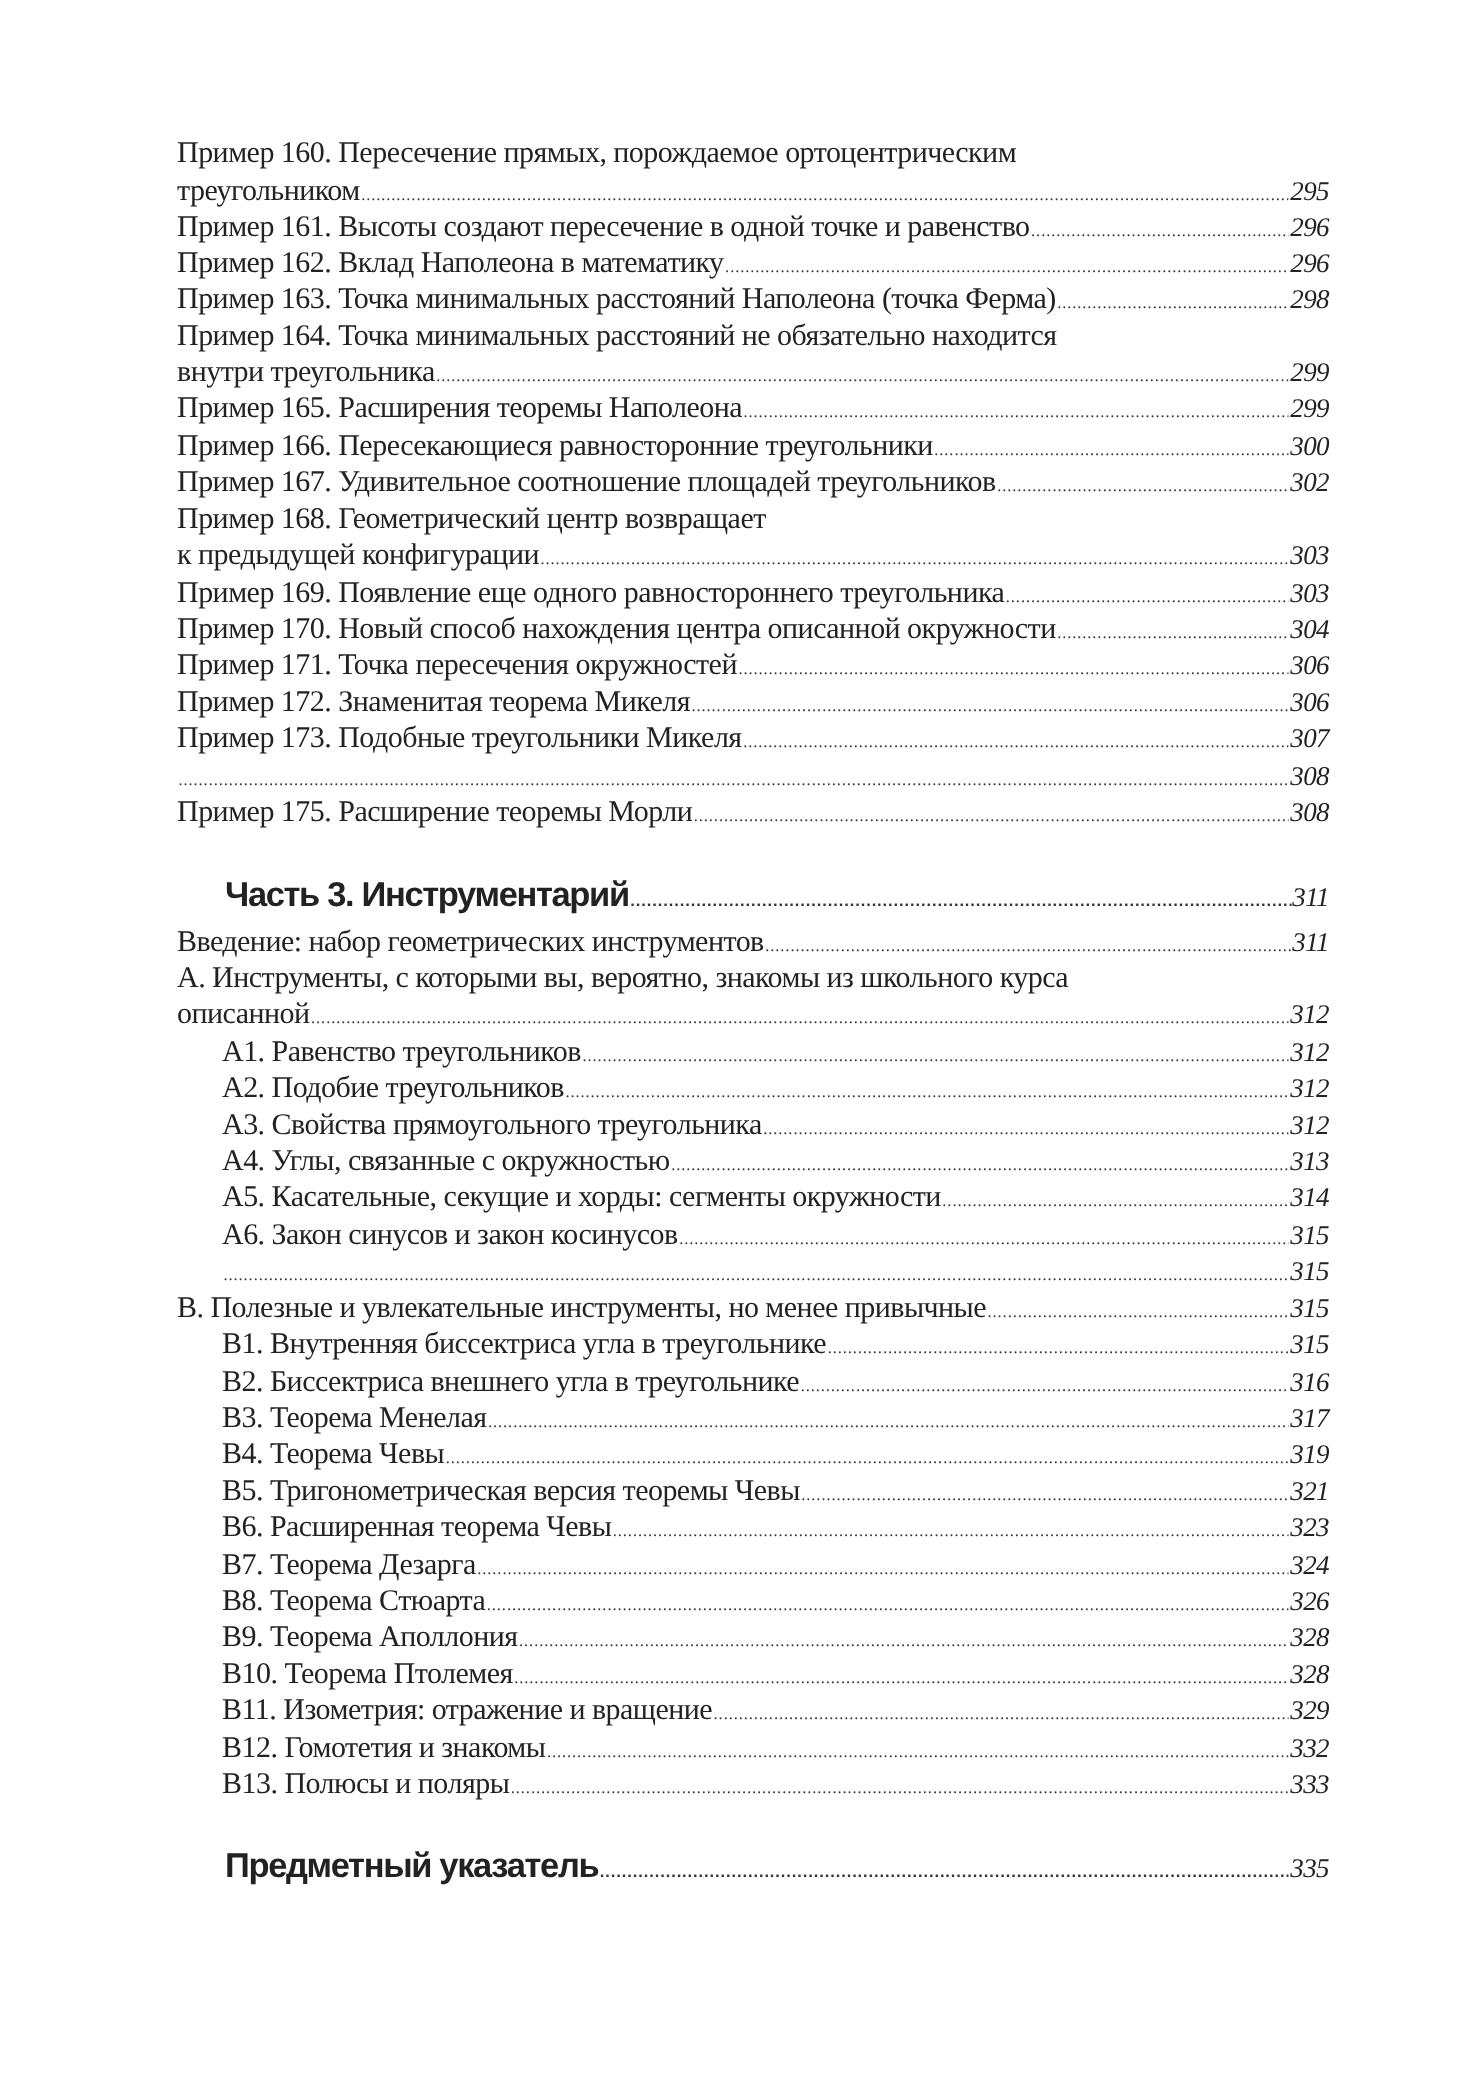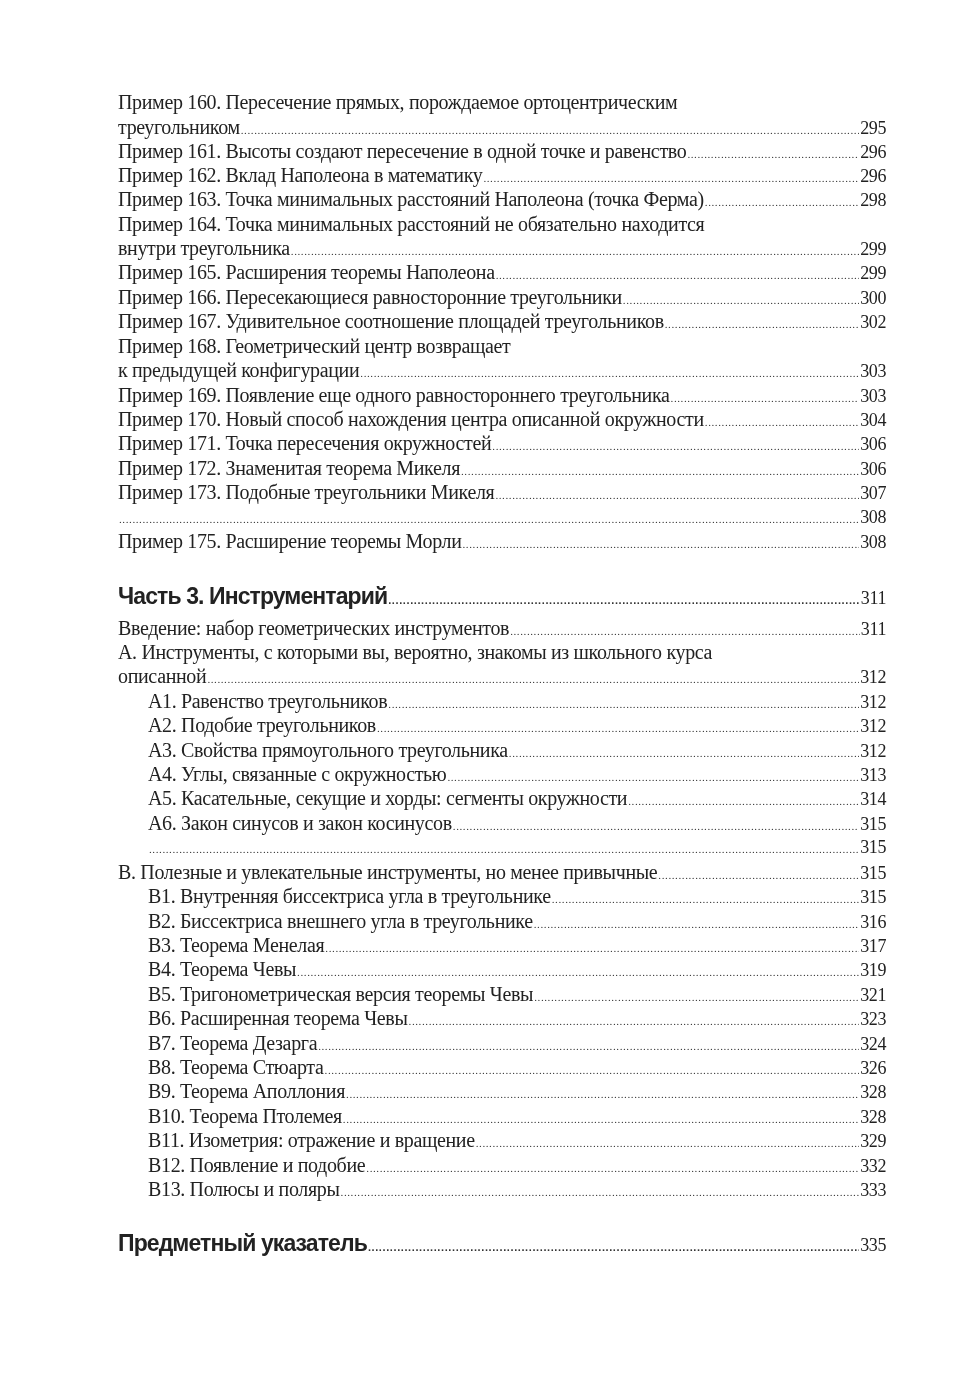--- a/index.html
+++ b/index.html
@@ -14,28 +14,28 @@
     transform-origin: left center;
   }
   .line .txt { flex: 0 0 auto; letter-spacing: -0.35px; }
   .line .dots {
     flex: 1 1 auto; overflow: hidden; margin: 0 1px; min-width: 8px;
     font-size: 11px; letter-spacing: 0.6px; color: #333;
   }
   .line .dots::before {
     content: "..........................................................................................................................................................................................................................................................";
   }
-  .line .pg { flex: 0 0 auto; font-size: 18px; letter-spacing: -0.4px; }
+  .line .pg { flex: 0 0 auto; font-size: 18px; letter-spacing: -0.4px; font-style: italic; }
   .line.indent { padding-left: 30px; }
   .line.part {
     height: 30px; line-height: 30px;
     font-family: "Liberation Sans", "DejaVu Sans", sans-serif;
     font-weight: bold; font-size: 23px;
   }
-  .line.part .txt { letter-spacing: -0.9px; }
+  .line.part .txt { letter-spacing: -0.9px; margin-left: 32px; }
   .line.part .pg { font-family: "Liberation Serif", serif; font-weight: normal; font-size: 18px; }
 </style>
 </head>
 <body>
 
 <div class="page">
   <div class="toc">
 
     <div class="line nodots" style="top:0px">
         <span class="txt">Пример 160. Пересечение прямых, порождаемое ортоцентрическим</span>
@@ -237,21 +237,21 @@
         <span class="txt">B10. Теорема Птолемея</span>
         <span class="dots"></span>
         <span class="pg">328</span>
       </div>
     <div class="line indent" style="top:1038px">
         <span class="txt">B11. Изометрия: отражение и вращение</span>
         <span class="dots"></span>
         <span class="pg">329</span>
       </div>
     <div class="line indent" style="top:1063px">
-        <span class="txt">B12. Появление и подобие</span>
+        <span class="txt">B12. Гомотетия и знакомы</span>
         <span class="dots"></span>
         <span class="pg">332</span>
       </div>
     <div class="line indent" style="top:1087px">
         <span class="txt">B13. Полюсы и поляры</span>
         <span class="dots"></span>
         <span class="pg">333</span>
       </div>
 
     <div class="line part" style="top:1138px">

